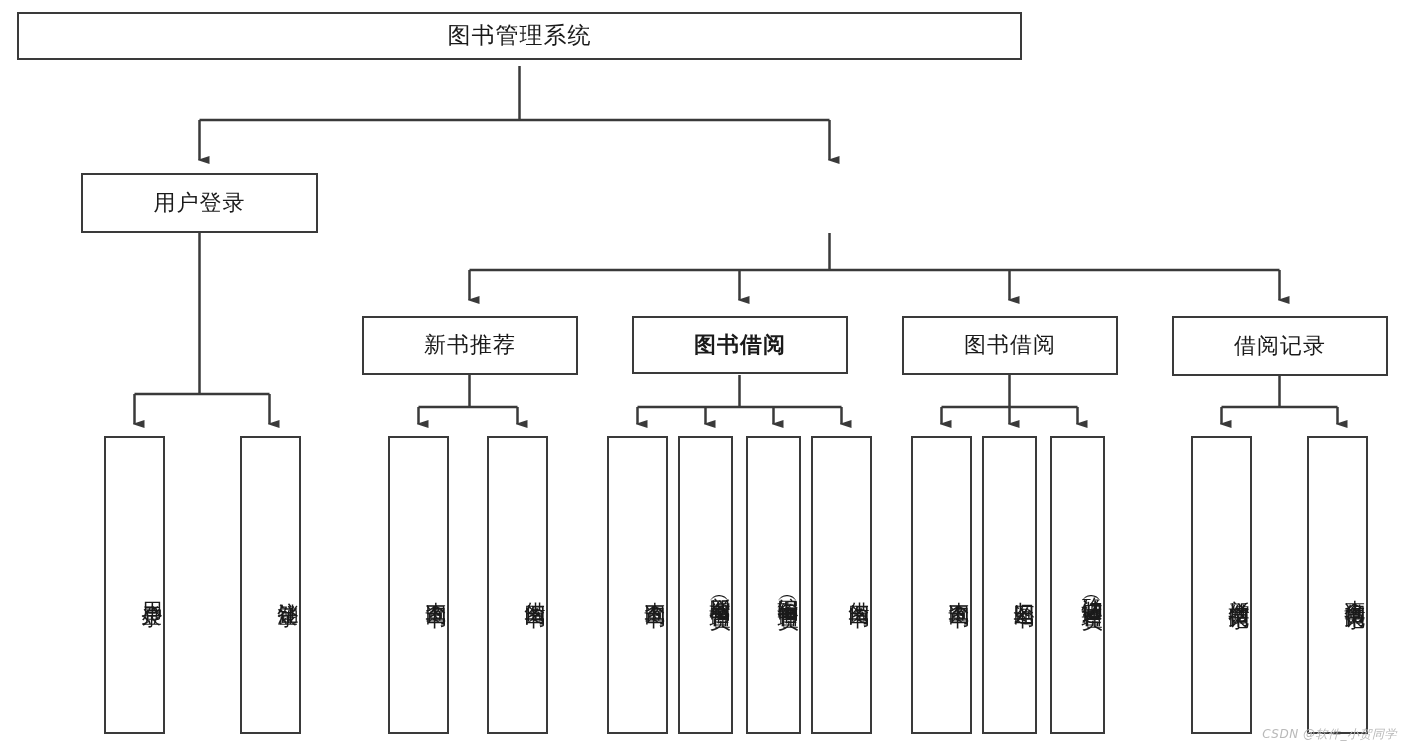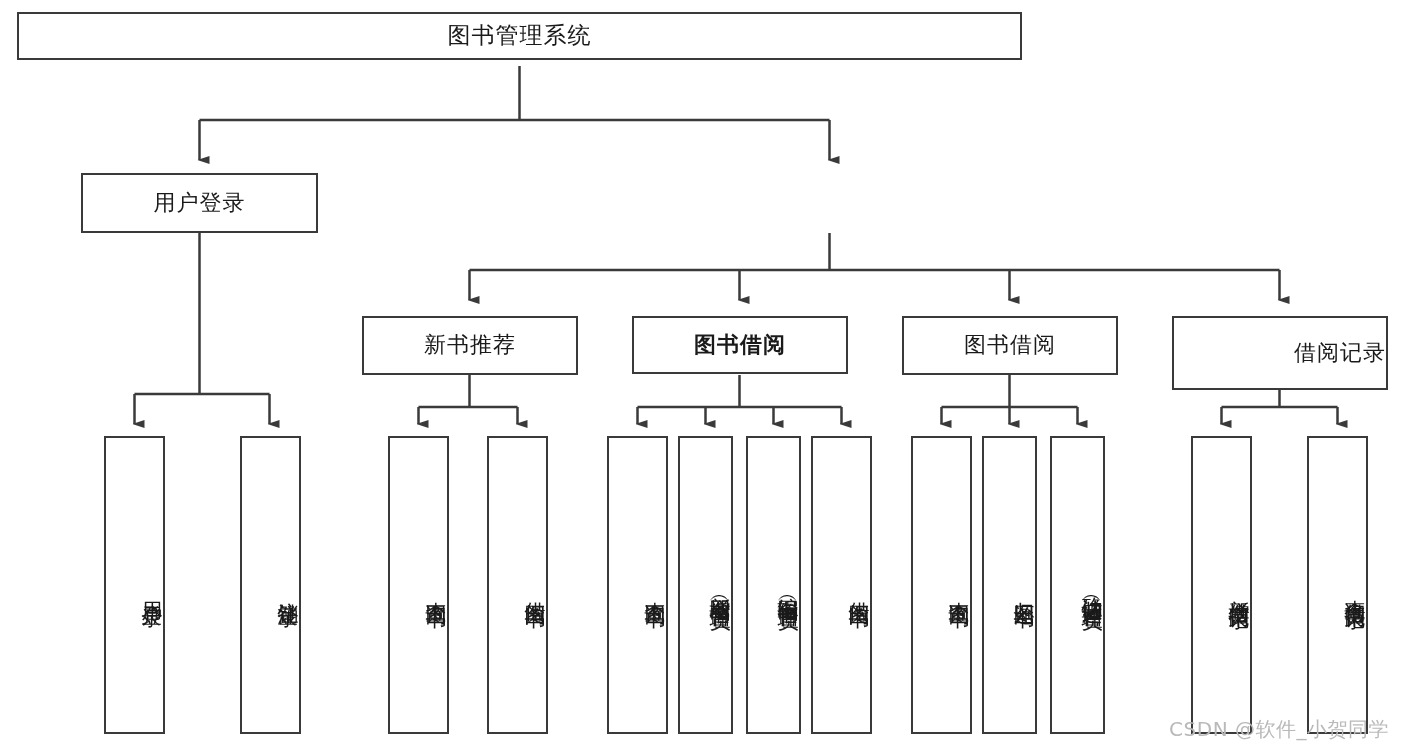--- a/index.html
+++ b/index.html
@@ -47,27 +47,28 @@
     align-items:flex-start;
     justify-content:center;
   }
   .node.vert .vlabel{
     writing-mode:vertical-rl;
     text-orientation:upright;
     white-space:nowrap;
   }
   #watermark{
     position:absolute;
-    right:16px;
+    right:8px;
     bottom:4px;
-    font-size:20px;
+    font-size:12px;
     color:#b9b9b9;
     letter-spacing:0.5px;
     font-family:"DejaVu Sans","Liberation Sans",sans-serif;
     white-space:nowrap;
+    font-style:italic;
   }
 </style>
 </head>
 <body>
 
 <div id="diagram-root">
 
   <svg id="connectors" viewBox="0 0 1405 747">
     <defs>
       <marker id="arrow" markerWidth="10" markerHeight="12" refX="4" refY="10" orient="auto" markerUnits="userSpaceOnUse">
@@ -129,21 +130,21 @@
 
   <div class="node horiz" style="left:362px;top:316px;width:216px;height:59px;">
     <span>新书推荐</span>
   </div>
   <div class="node horiz" style="left:632px;top:316px;width:216px;height:58px;font-weight:bold;">
     <span>图书借阅</span>
   </div>
   <div class="node horiz" style="left:902px;top:316px;width:216px;height:59px;">
     <span>图书借阅</span>
   </div>
-  <div class="node horiz" style="left:1172px;top:316px;width:216px;height:74px;justify-content:flex-end;">
+  <div class="node horiz" style="left:1172px;top:316px;width:216px;height:60px;">
     <span>借阅记录</span>
   </div>
 
   <div class="node vert" style="left:104px;top:436px;width:61px;height:298px;">
     <span class="vlabel">用户登录</span>
   </div>
   <div class="node vert" style="left:240px;top:436px;width:61px;height:298px;">
     <span class="vlabel">注销登录</span>
   </div>
 

